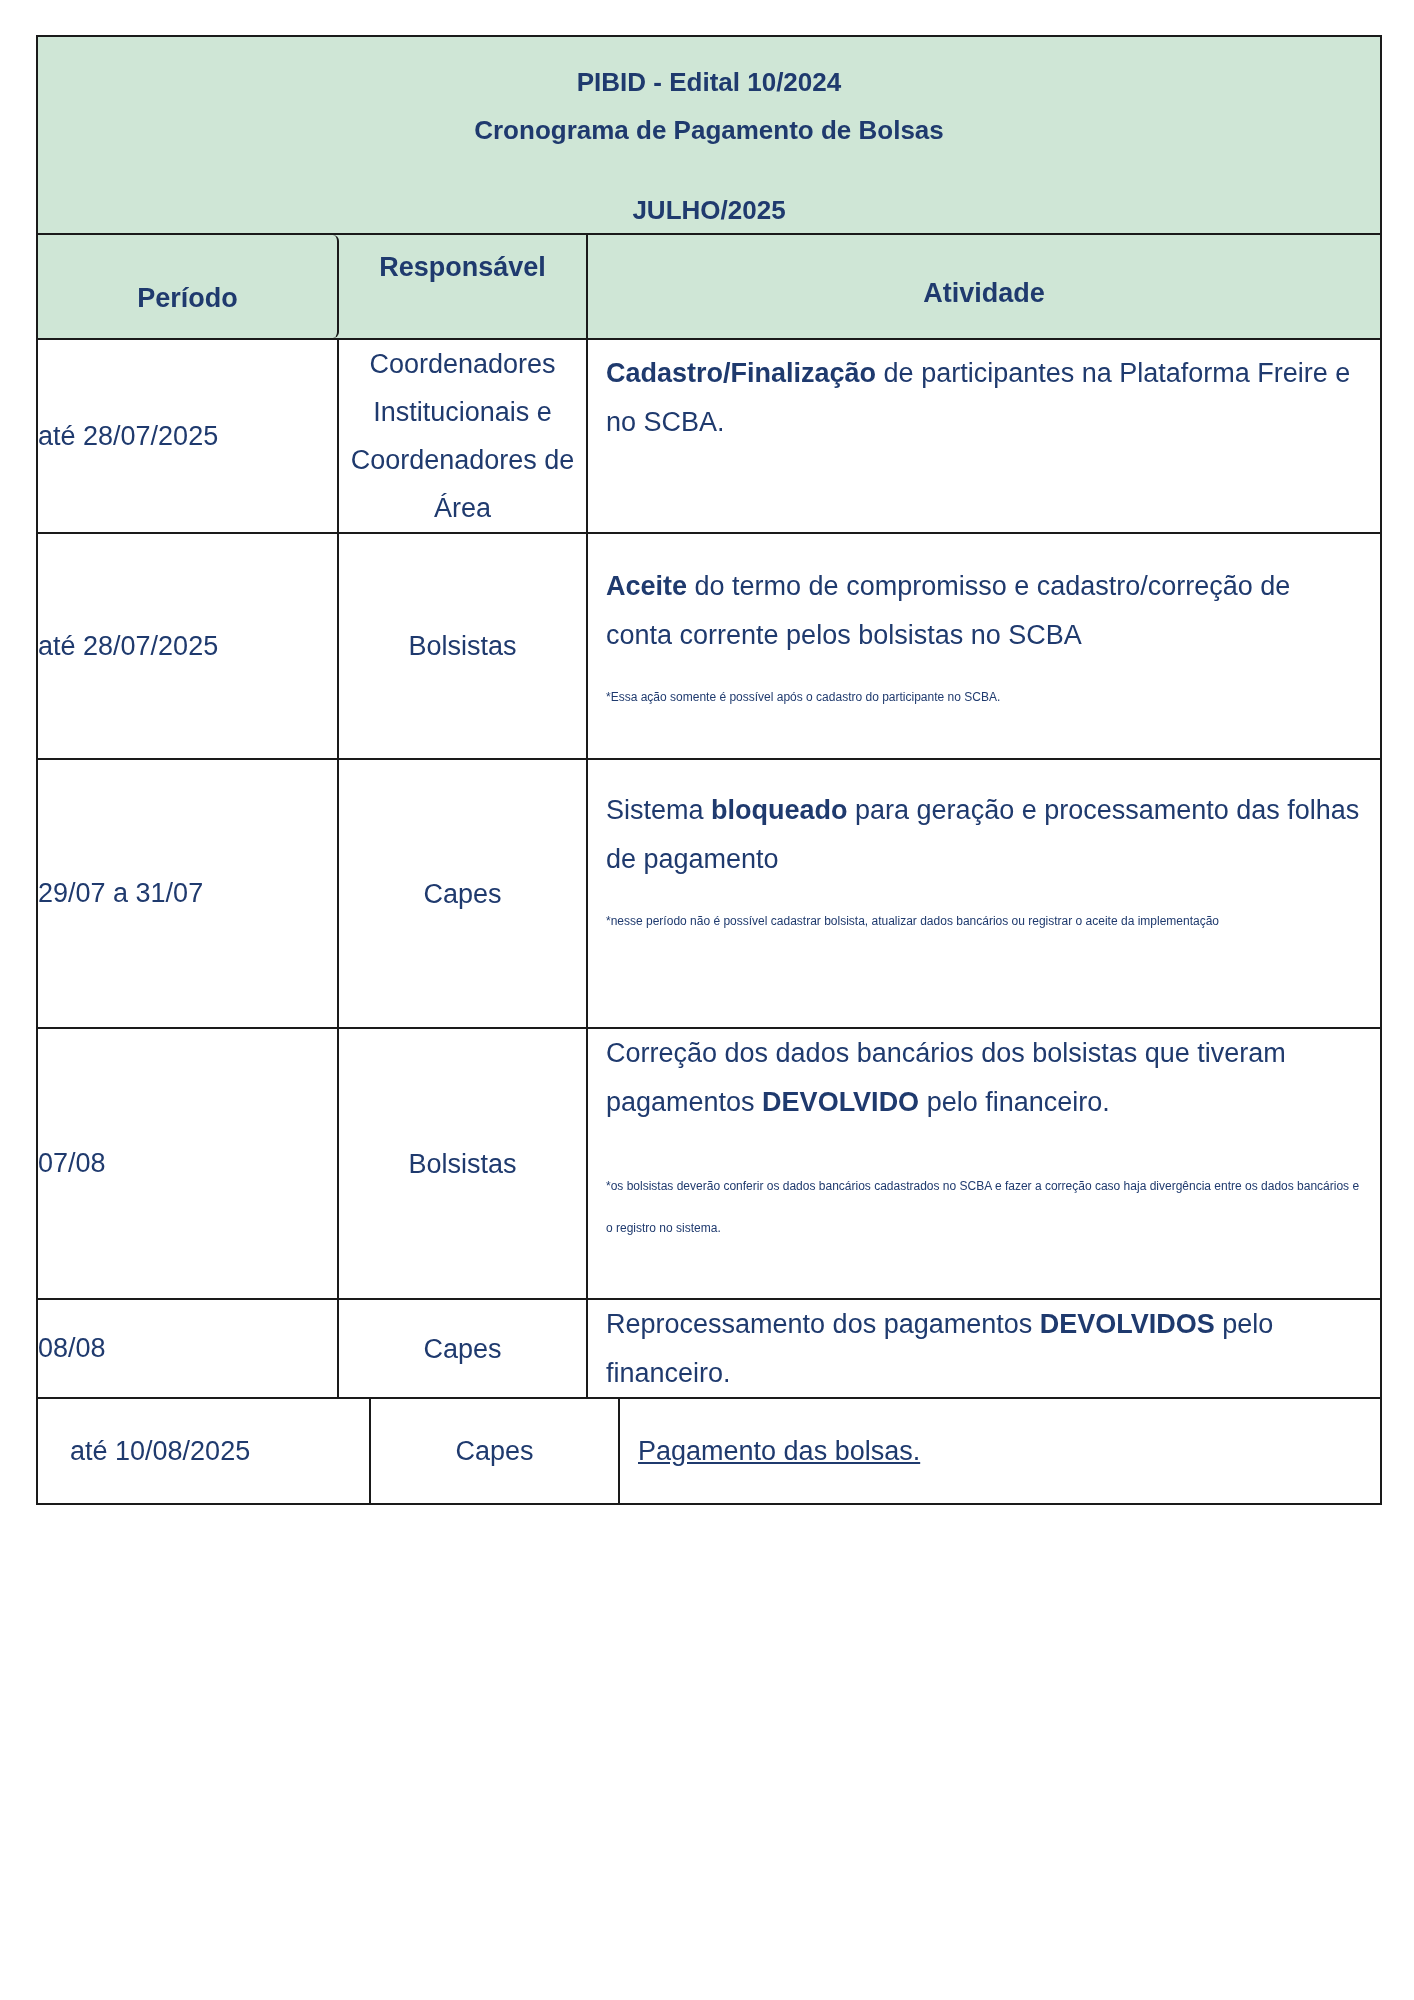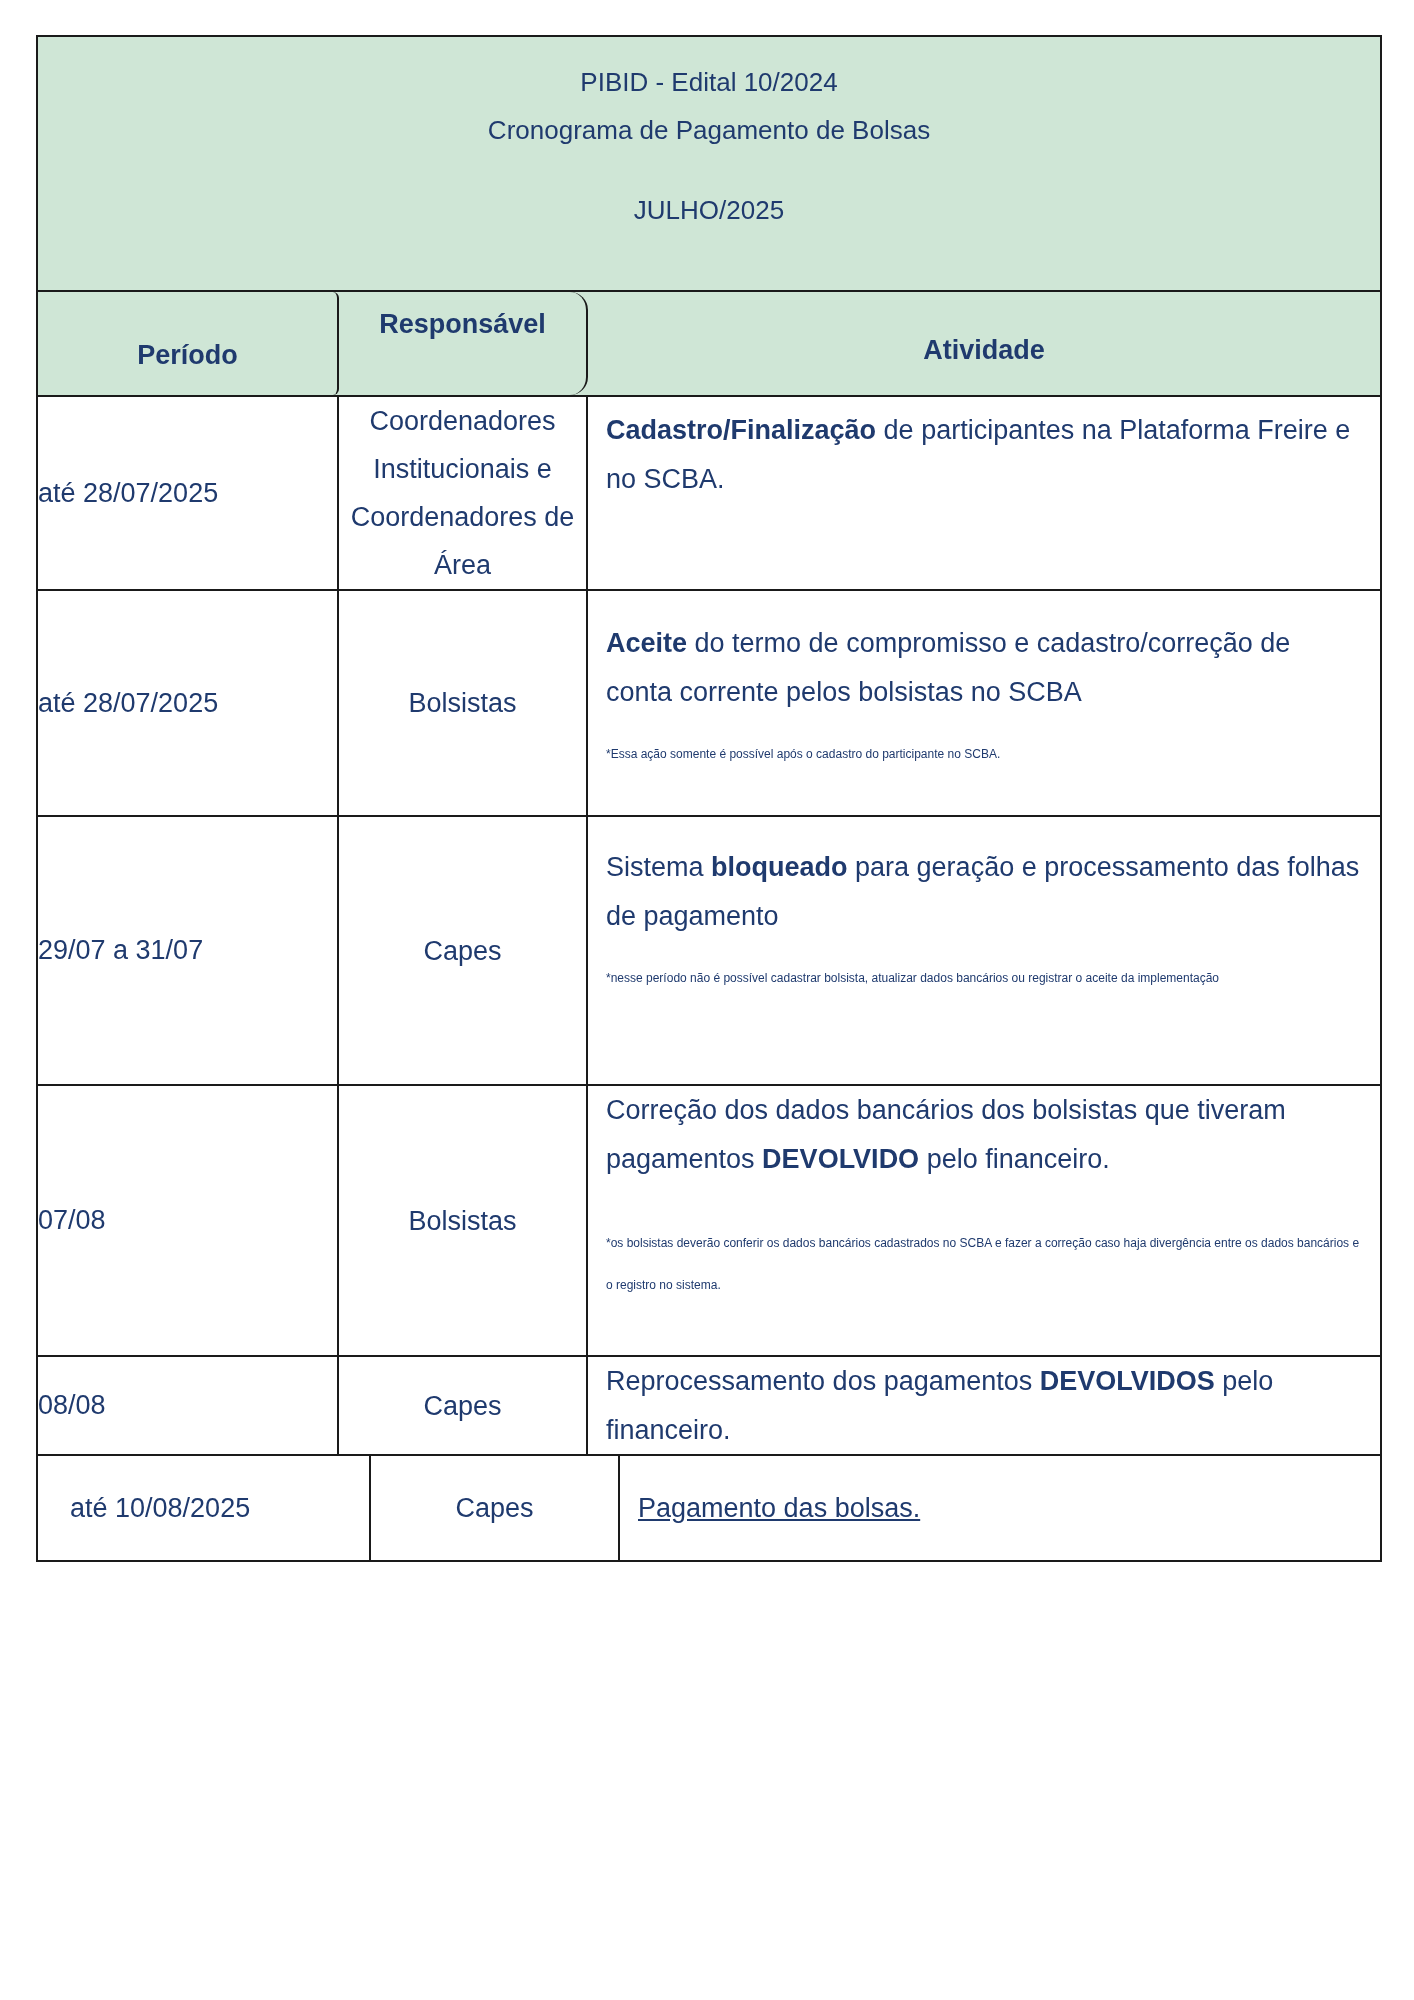--- a/index.html
+++ b/index.html
@@ -1,31 +1,31 @@
 <!DOCTYPE html>
 <html><head>
 <meta charset="utf-8">
 <style>
   html, body { margin:0; padding:0; background:#ffffff; }
   body { width:1414px; height:2000px; position:relative; overflow:hidden;
          font-family:"Liberation Sans", "DejaVu Sans", sans-serif; color:#1f3a6e; }
   .tbl { position:absolute; left:36px; top:35px; width:1346px; border:2px solid #1a1a1a; box-sizing:border-box; }
-  .title { background:#cfe6d6; height:255px; border-bottom:2px solid #1a1a1a; box-sizing:border-box;
-           text-align:center; font-weight:normal; font-size:26px; position:relative; }
+  .title { background:#cfe6d6; height:198px; border-bottom:2px solid #1a1a1a; box-sizing:border-box;
+           text-align:center; font-weight:bold; font-size:26px; position:relative; }
   .title .l1 { position:absolute; left:0; right:0; top:30px; }
   .title .l2 { position:absolute; left:0; right:0; top:78px; }
   .title .l3 { position:absolute; left:0; right:0; top:158px; }
   .row { display:flex; border-bottom:2px solid #1a1a1a; box-sizing:border-box; }
   .row:last-child { border-bottom:none; }
   .c1 { width:301px; border-right:2px solid #1a1a1a; box-sizing:border-box; display:flex; align-items:center; font-size:27px; }
   .c2 { width:249px; border-right:2px solid #1a1a1a; box-sizing:border-box; display:flex; align-items:center; justify-content:center; text-align:center; font-size:27px; line-height:48px; }
   .c3 { flex:1; box-sizing:border-box; padding:10px 18px 10px 18px; font-size:27px; line-height:49px; }
   .hdr { background:#cfe6d6; height:105px; font-weight:bold; font-size:27px; }
   .hdr .c1 { justify-content:center; padding-left:0; padding-top:24px;border-radius:6px; }
-  .hdr .c2 { align-items:flex-start; padding-top:8px;border-radius:18px; }
+  .hdr .c2 { align-items:flex-start; padding-top:8px; }
   .hdr .c3 { display:flex; align-items:center; justify-content:center; padding-top:24px; }
   .note { font-size:12px; line-height:42px; }
   b { font-weight:bold; }
   .r1 { height:194px; } .r2 { height:226px; } .r3 { height:269px; }
   .r4 { height:271px; } .r5 { height:99px; } .r6 { height:104px;margin-left:32px; }
   .r1 .c3 { padding-top:9px; }
   .r2 .c3 { padding-top:28px; }
   .r3 .c3 { padding-top:26px; }
   .r4 .c3 { padding-top:0px; }
   .r5 .c3 { padding-top:0px; }

